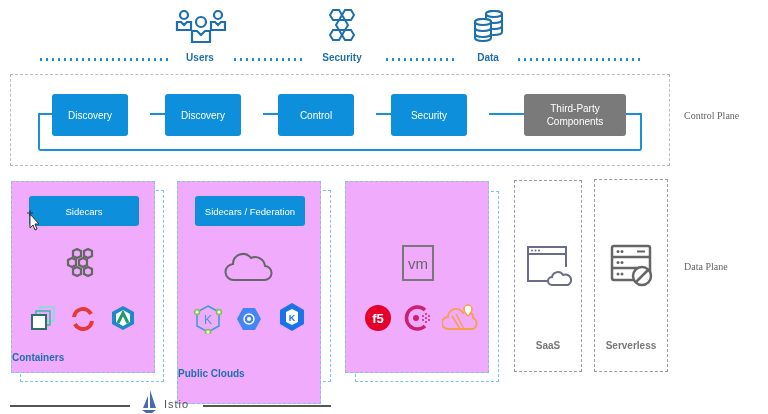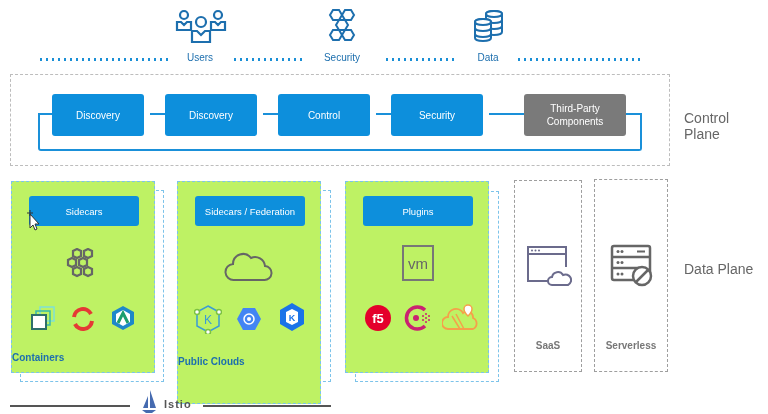--- a/index.html
+++ b/index.html
@@ -1,34 +1,34 @@
 <!DOCTYPE html>
 <html><head>
 <meta charset="utf-8">
 <style>
   html,body{margin:0;padding:0;background:#fff;}
   body{width:768px;height:414px;position:relative;overflow:hidden;font-family:"Liberation Sans",sans-serif;}
   .abs{position:absolute;}
   .top-icon{position:absolute;}
   .dots{position:absolute;top:58px;height:3px;background-image:radial-gradient(circle,#1a8fd6 1.2px,transparent 1.4px);background-size:6px 3px;background-repeat:repeat-x;}
-  .top-label{position:absolute;top:52px;font-size:10px;font-weight:normal;color:#1d6fae;text-align:center;width:60px;}
+  .top-label{position:absolute;top:52px;font-size:10px;font-weight:bold;color:#1d6fae;text-align:center;width:60px;}
   .cp-box{position:absolute;left:10px;top:74px;width:660px;height:92px;border:1px dashed #bdbdbd;box-sizing:border-box;}
   .loop{position:absolute;left:38px;top:115px;width:604px;height:36px;border:2px solid #1a90d9;border-top:none;border-radius:0 0 3px 3px;box-sizing:border-box;}
   .loop-top{position:absolute;top:113px;height:2px;background:#1a90d9;}
-  .cp-btn{position:absolute;top:94px;height:42px;width:92px;background:#0d8fdc;color:#fff;font-size:10px;border-radius:3px;display:flex;align-items:center;justify-content:center;text-align:center;line-height:13px;}
+  .cp-btn{position:absolute;top:94px;height:42px;width:76px;background:#0d8fdc;color:#fff;font-size:10px;border-radius:3px;display:flex;align-items:center;justify-content:center;text-align:center;line-height:13px;}
   .cp-btn.gray{background:#7a7a7a;}
-  .side-label{position:absolute;font-size:14px;color:#666;}
+  .side-label{position:absolute;font-size:10px;color:#666;font-family:Liberation Serif, serif;}
   .card-back{position:absolute;border:1px dashed #7cc3ea;box-sizing:border-box;background:#fff;}
-  .card{position:absolute;border:1px dashed #7cc3ea;box-sizing:border-box;background:#bef264;}
+  .card{position:absolute;border:1px dashed #7cc3ea;box-sizing:border-box;background:#f0abfc;}
   .card-btn{position:absolute;height:30px;background:#0d8fdc;color:#fff;font-size:9.5px;border-radius:3px;display:flex;align-items:center;justify-content:center;}
   .card-title{position:absolute;font-size:10px;font-weight:bold;color:#1d6fae;text-align:left;}
   .gcard{position:absolute;border:1px dashed #9e9e9e;box-sizing:border-box;}
   .gcard-title{position:absolute;bottom:20px;width:100%;text-align:center;font-size:10px;font-weight:bold;color:#777;}
   .istio-line{position:absolute;top:405px;height:2px;background:#555;}
-  .istio-label{position:absolute;top:398px;left:164px;font-size:11px;font-weight:bold;color:#555;letter-spacing:1px;}
+  .istio-label{position:absolute;top:398px;left:164px;font-size:11px;font-weight:normal;color:#555;letter-spacing:1px;}
 </style>
 </head>
 <body>
 
 <svg class="top-icon" style="left:174px;top:8px" width="54" height="36" viewBox="0 0 54 36">
   <g fill="none" stroke="#1d6fae" stroke-width="2.2">
     <circle cx="10" cy="7" r="4"></circle>
       <path d="M3 22 V14 h4 l3 3 l3 -3 h4 v8 z"></path>
     <circle cx="44" cy="7" r="4"></circle>
       <path d="M37 22 V14 h4 l3 3 l3 -3 h4 v8 z"></path>
@@ -133,26 +133,25 @@
   <svg class="abs" style="left:58px;top:124px" width="26" height="26" viewBox="0 0 26 26">
     <polygon points="7,2 19,2 25,13 19,24 7,24 1,13" fill="#4285f4"></polygon>
     <circle cx="13" cy="13" r="5" fill="none" stroke="#fff" stroke-width="1.5"></circle>
     <circle cx="13" cy="13" r="2" fill="#fff"></circle>
   </svg>
   <svg class="abs" style="left:100px;top:120px" width="28" height="30" viewBox="0 0 28 30">
     <polygon points="14,1 26,8 26,22 14,29 2,22 2,8" fill="#1a73e8"></polygon>
     <polygon points="14,7 20,10 20,20 14,23 8,20 8,10" fill="#fff"></polygon>
     <text x="14" y="19" text-anchor="middle" font-size="9" fill="#1a73e8" font-weight="bold" font-family="Liberation Sans, sans-serif">K</text>
   </svg>
-  <div class="card-title" style="left:0;width:144px;top:174px">Public Clouds</div>
+  <div class="card-title" style="left:0;width:144px;top:186px">Public Clouds</div>
 </div>
 
 <div class="card-back" style="left:355px;top:191px;width:144px;height:191px"></div>
 <div class="card" style="left:345px;top:181px;width:144px;height:192px">
-  <div class="card-btn" style="left:17px;top:14px;width:110px">Plugins</div>
   <div class="abs" style="left:56px;top:63px;width:32px;height:36px;border:2px solid #777;box-sizing:border-box;display:flex;align-items:center;justify-content:center;font-size:15px;color:#666">vm</div>
   <svg class="abs" style="left:18px;top:122px" width="28" height="28" viewBox="0 0 28 28">
     <circle cx="14" cy="14" r="13" fill="#e4002b"></circle>
     <text x="14" y="19" text-anchor="middle" font-size="13" fill="#fff" font-weight="bold" font-family="Liberation Sans, sans-serif">f5</text>
   </svg>
   <svg class="abs" style="left:58px;top:122px" width="28" height="28" viewBox="0 0 28 28">
     <path d="M21 6 A11 11 0 1 0 21 22" fill="none" stroke="#ca2171" stroke-width="3.5"></path>
     <circle cx="12" cy="14" r="3" fill="#ca2171"></circle>
     <g fill="#ca2171">
         <circle cx="19" cy="12" r="1"></circle>

